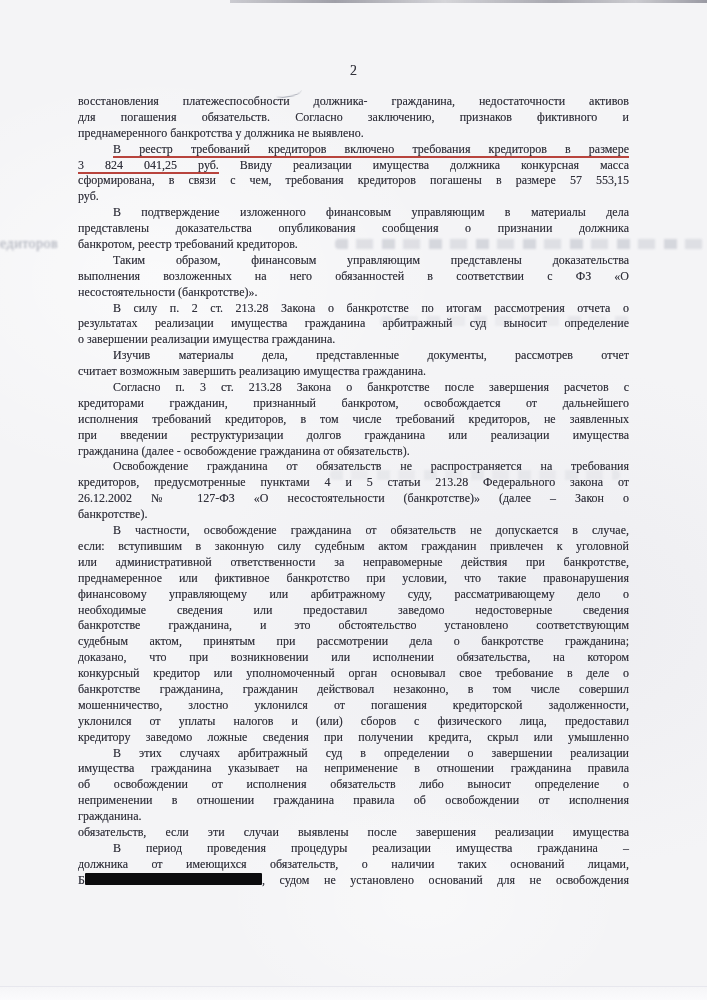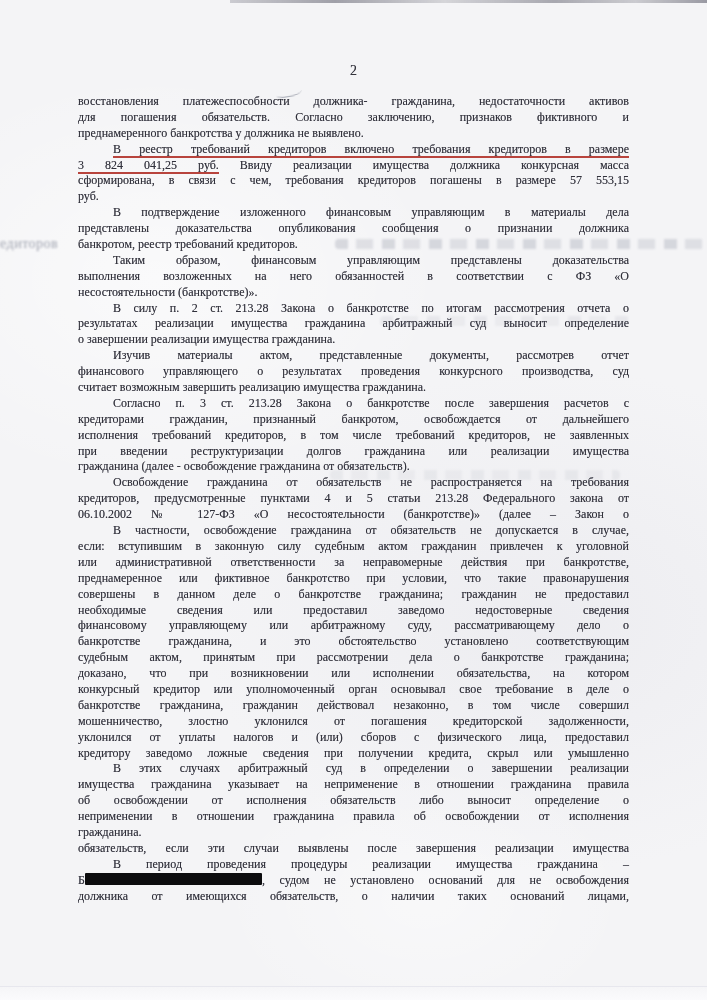--- a/index.html
+++ b/index.html
@@ -114,65 +114,64 @@
         <div class="line line-indent"><span class="">Таким образом, финансовым управляющим представлены доказательства</span></div>
         <div class="line"><span class="">выполнения возложенных на него обязанностей в соответствии с ФЗ «О</span></div>
         <div class="line line-last"><span class="">несостоятельности (банкротстве)».</span></div>
       </div>
       <div class="para">
         <div class="line line-indent"><span class="">В силу п. 2 ст. 213.28 Закона о банкротстве по итогам рассмотрения отчета о</span></div>
         <div class="line"><span class="">результатах реализации имущества гражданина арбитражный суд выносит определение</span></div>
         <div class="line line-last"><span class="">о завершении реализации имущества гражданина.</span></div>
       </div>
       <div class="para">
-        <div class="line line-indent"><span class="">Изучив материалы актом, представленные документы, рассмотрев отчет</span></div>
-        <div class="line"><span class="">финансового управляющего о результатах проведения конкурсного производства, суд</span></div>
+        <div class="line line-indent"><span class="">Изучив материалы дела, представленные документы, рассмотрев отчет</span></div>
         <div class="line line-last"><span class="">считает возможным завершить реализацию имущества гражданина.</span></div>
       </div>
       <div class="para">
         <div class="line line-indent"><span class="">Согласно п. 3 ст. 213.28 Закона о банкротстве после завершения расчетов с</span></div>
         <div class="line"><span class="">кредиторами гражданин, признанный банкротом, освобождается от дальнейшего</span></div>
         <div class="line"><span class="">исполнения требований кредиторов, в том числе требований кредиторов, не заявленных</span></div>
         <div class="line"><span class="">при введении реструктуризации долгов гражданина или реализации имущества</span></div>
         <div class="line line-last"><span class="">гражданина (далее - освобождение гражданина от обязательств).</span></div>
       </div>
       <div class="para">
         <div class="line line-indent"><span class="">Освобождение гражданина от обязательств не распространяется на требования</span></div>
         <div class="line"><span class="">кредиторов, предусмотренные пунктами 4 и 5 статьи 213.28 Федерального закона от</span></div>
-        <div class="line"><span class="">06.10.2002 № 127-ФЗ «О несостоятельности (банкротстве)» (далее – Закон о</span></div>
+        <div class="line"><span class="">26.12.2002 № 127-ФЗ «О несостоятельности (банкротстве)» (далее – Закон о</span></div>
+        <div class="line line-last"><span class="">банкротстве).</span></div>
       </div>
       <div class="para">
         <div class="line line-indent"><span class="">В частности, освобождение гражданина от обязательств не допускается в случае,</span></div>
         <div class="line"><span class="">если: вступившим в законную силу судебным актом гражданин привлечен к уголовной</span></div>
         <div class="line"><span class="">или административной ответственности за неправомерные действия при банкротстве,</span></div>
         <div class="line"><span class="">преднамеренное или фиктивное банкротство при условии, что такие правонарушения</span></div>
-        <div class="line"><span class="">совершены в данном деле о банкротстве гражданина; гражданин не предоставил</span></div>
+        <div class="line"><span class="">финансовому управляющему или арбитражному суду, рассматривающему дело о</span></div>
         <div class="line"><span class="">необходимые сведения или предоставил заведомо недостоверные сведения</span></div>
-        <div class="line"><span class="">финансовому управляющему или арбитражному суду, рассматривающему дело о</span></div>
         <div class="line"><span class="">банкротстве гражданина, и это обстоятельство установлено соответствующим</span></div>
         <div class="line"><span class="">судебным актом, принятым при рассмотрении дела о банкротстве гражданина;</span></div>
         <div class="line"><span class="">доказано, что при возникновении или исполнении обязательства, на котором</span></div>
         <div class="line"><span class="">конкурсный кредитор или уполномоченный орган основывал свое требование в деле о</span></div>
         <div class="line"><span class="">банкротстве гражданина, гражданин действовал незаконно, в том числе совершил</span></div>
         <div class="line"><span class="">мошенничество, злостно уклонился от погашения кредиторской задолженности,</span></div>
         <div class="line"><span class="">уклонился от уплаты налогов и (или) сборов с физического лица, предоставил</span></div>
         <div class="line"><span class="">кредитору заведомо ложные сведения при получении кредита, скрыл или умышленно</span></div>
       </div>
       <div class="para">
         <div class="line line-indent"><span class="">В этих случаях арбитражный суд в определении о завершении реализации</span></div>
         <div class="line"><span class="">имущества гражданина указывает на неприменение в отношении гражданина правила</span></div>
         <div class="line"><span class="">об освобождении от исполнения обязательств либо выносит определение о</span></div>
         <div class="line"><span class="">неприменении в отношении гражданина правила об освобождении от исполнения</span></div>
         <div class="line line-last"><span class="">гражданина.</span></div>
         <div class="line"><span class="">обязательств, если эти случаи выявлены после завершения реализации имущества</span></div>
       </div>
       <div class="para">
         <div class="line line-indent"><span class="">В период проведения процедуры реализации имущества гражданина –</span></div>
+        <div class="line"><span class="">должника от имеющихся обязательств, о наличии таких оснований лицами,</span></div>
         <div class="line"><span class="">Б</span><span class="redaction"></span><span class="">, судом не установлено оснований для не освобождения</span></div>
-        <div class="line"><span class="">должника от имеющихся обязательств, о наличии таких оснований лицами,</span></div>
       </div>
     </div>
 
   <div class="bleed-left">едиторов</div>
   <div class="bleed-strip bleed-1"></div>
   <div class="bleed-strip bleed-2"></div>
   <div class="bleed-strip bleed-3"></div>
 
   <div class="bottom-edge"></div>
 </div>

